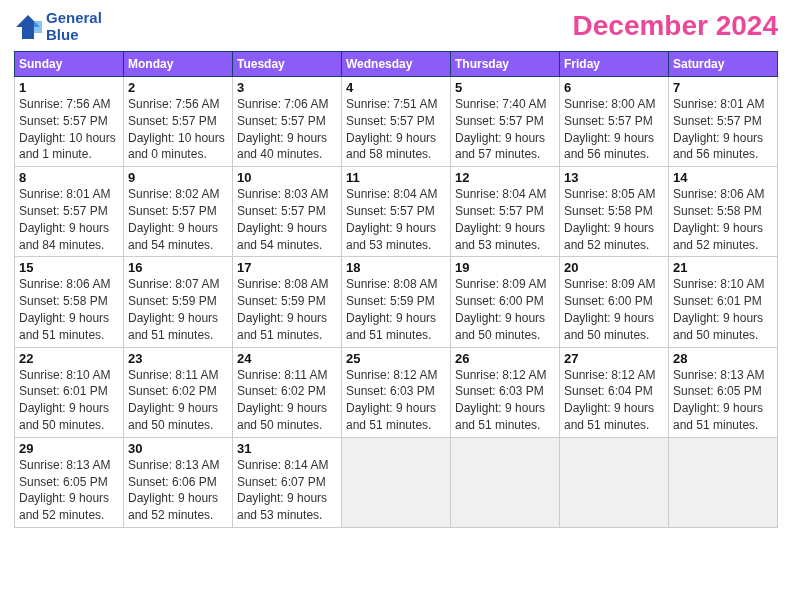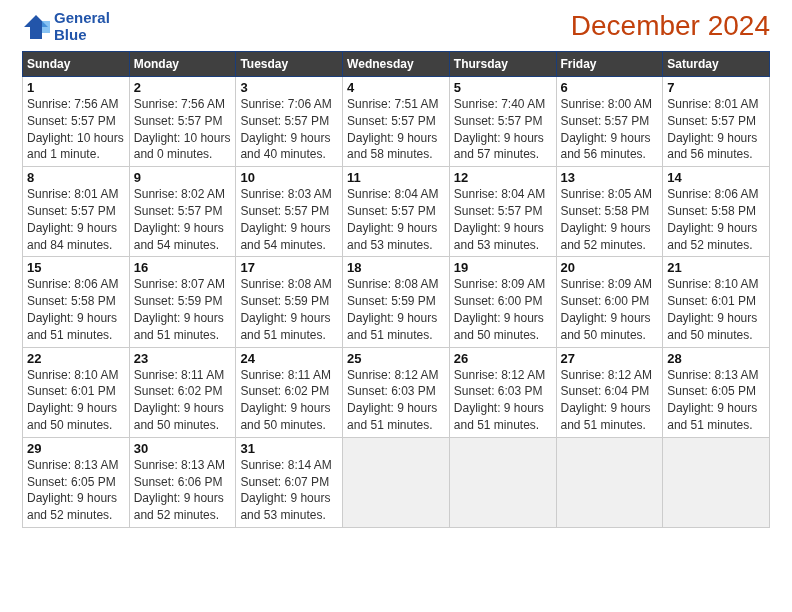--- a/index.html
+++ b/index.html
@@ -6,21 +6,21 @@
     body {
       width: 792px;
       height: 612px;
       font-family: Arial, sans-serif;
       background: #fff;
       overflow: hidden;
     }
     .container {
       width: 792px;
       height: 612px;
-      padding: 10px 22px;
+      padding: 10px 14px;
       border-radius: 13px;
     }
     .header {
       display: flex;
       justify-content: space-between;
       align-items: flex-start;
       margin-bottom: 8px;
     }
     .logo {
       display: flex;
@@ -38,33 +38,33 @@
       width: 28px;
       height: 28px;
       margin-right: 4px;
       position: relative;
     }
     .title-area {
       text-align: right;
     }
     .month-title {
       font-size: 28px;
-      font-weight: normal;
-      color: #c2410c;
+      font-weight: bold;
+      color: #ec4899;
     }
     .subtitle {
       font-size: 15px;
       color: #444;
     }
     .calendar {
       width: 100%;
       border-collapse: collapse;
     }
     .calendar th {
-      background: #404040;
+      background: #8b5cf6;
       color: #fff;
       font-size: 12px;
       font-weight: bold;
       padding: 5px 4px;
       text-align: left;
       border: 1px solid #1a3d7a;
     }
     .calendar td {
       border: 1px solid #ccc;
       vertical-align: top;

